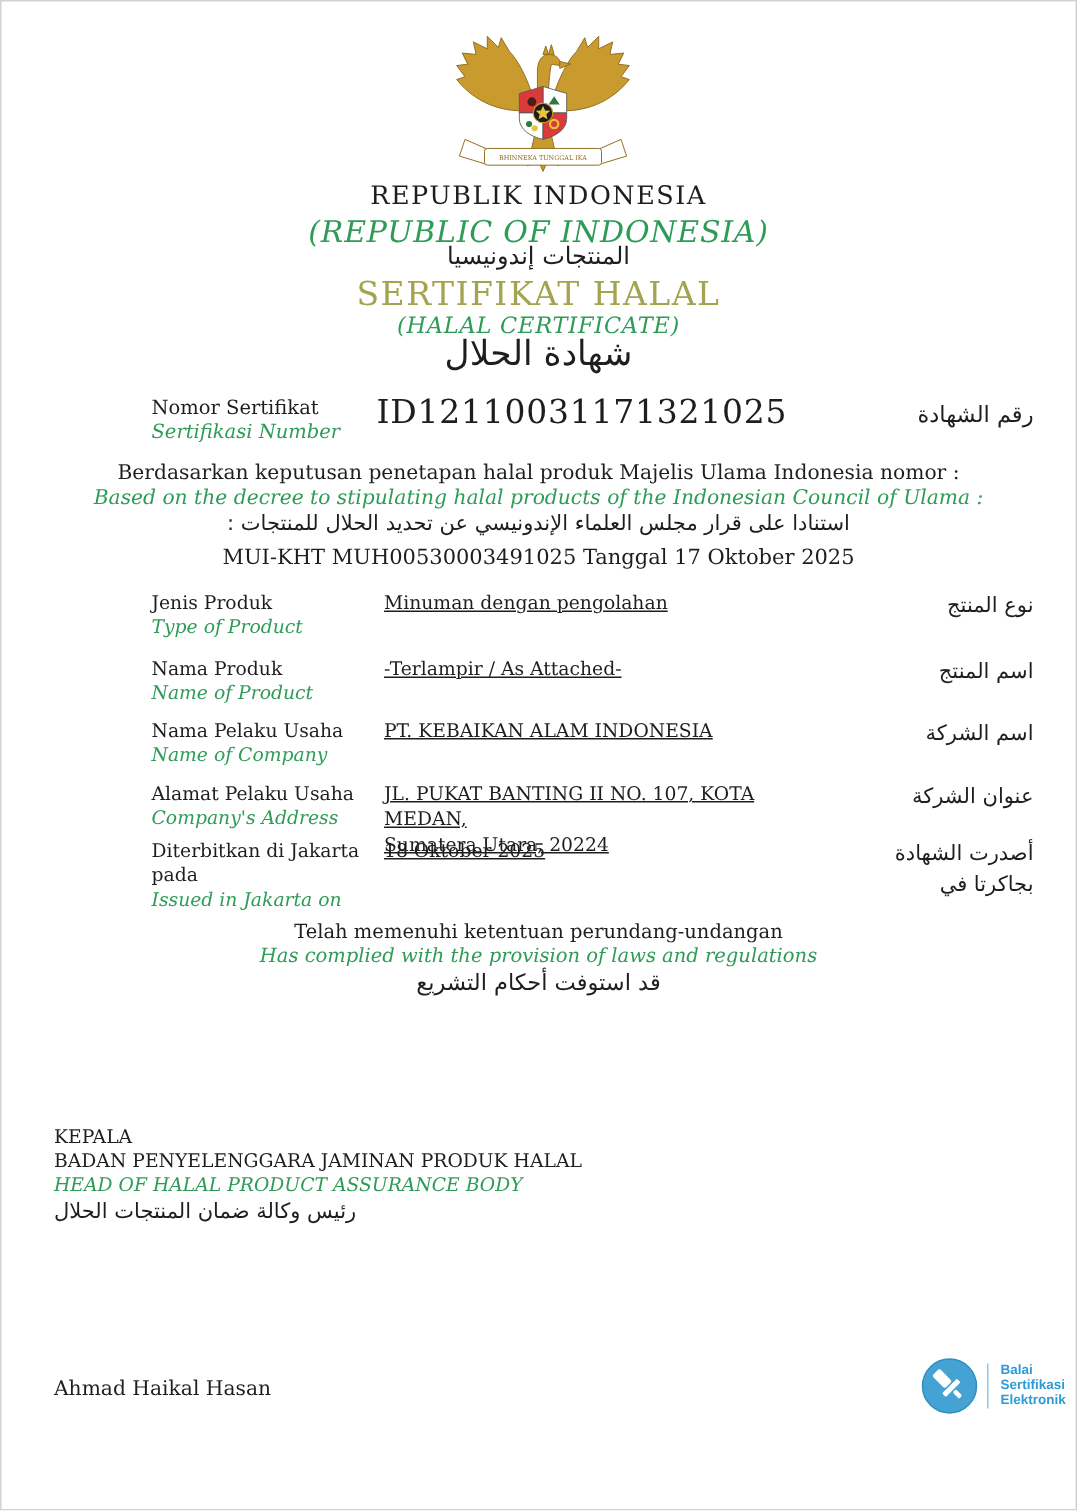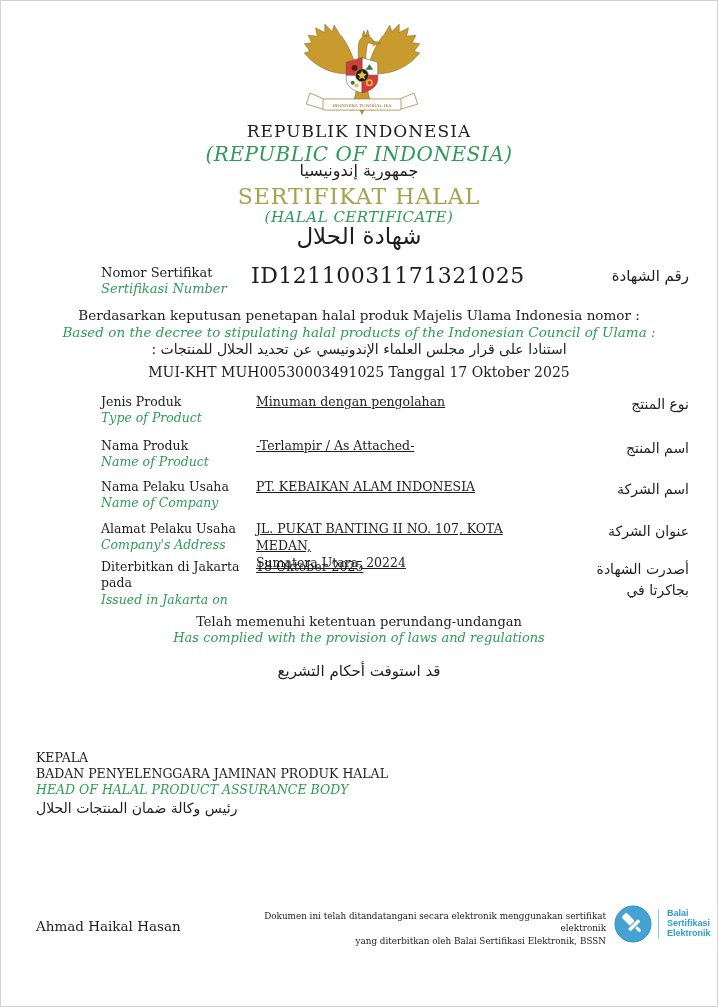--- a/index.html
+++ b/index.html
@@ -29,21 +29,21 @@
   .decree1{top:306px;font-size:13.5px;}
   .decree2{top:323px;font-size:13.5px;}
   .decree3{top:340px;font-size:14px;}
   .decree4{top:363px;font-size:14px;}
   .frow{position:absolute;left:0;width:100%;}
   .flabel{position:absolute;left:100px;width:150px;font-size:12.5px;line-height:1.3;}
   .fvalue{position:absolute;left:255px;width:300px;font-size:12.5px;line-height:1.35;text-decoration:underline;}
   .farabic{position:absolute;right:28px;top:0;font-size:14px;text-align:right;line-height:1.5;}
   .comp1{top:613px;font-size:13px;}
   .comp2{top:629px;font-size:13px;}
-  .comp3{top:645px;font-size:15px;margin-top:16px;}
+  .comp3{top:645px;font-size:15px;}
   .sig{position:absolute;left:35px;top:749px;font-size:12.5px;line-height:1.28;}
   .sig .arabic{font-size:14px;display:block;text-align:left;margin-top:2px;}
   .signer{position:absolute;left:35px;top:917px;font-size:13.5px;}
   .disclaimer{position:absolute;left:225px;width:380px;top:909px;font-size:8.8px;line-height:1.4;text-align:right;color:#222;}
   .bse{position:absolute;left:612px;top:903px;display:flex;align-items:center;gap:5px;}
   .bse-text{font-family:"Liberation Sans","DejaVu Sans",sans-serif;font-size:9px;font-weight:bold;color:#2E9BD6;line-height:1.1;border-left:1.5px solid #8cc7e8;padding-left:8px;}
   .emblem{position:absolute;left:296px;top:12px;width:130px;height:106px;}
 </style>
 </head>
 <body>
@@ -83,21 +83,21 @@
     <g stroke="#8F6D1E" stroke-width="0.7" fill="#ffffff">
       <path d="M30,92 L14,85 L10,97 L30,103 Z"></path>
       <path d="M110,92 L126,85 L130,97 L110,103 Z"></path>
       <rect x="28" y="91.5" width="84" height="12" rx="2"></rect>
     </g>
     <text x="70" y="100" text-anchor="middle" font-size="4.6" fill="#8F6D1E" font-family="DejaVu Serif, serif">BHINNEKA TUNGGAL IKA</text>
   </svg>
 
   <div class="centered hdr-id">REPUBLIK INDONESIA</div>
   <div class="centered hdr-en green">(REPUBLIC OF INDONESIA)</div>
-  <div class="centered hdr-ar arabic" dir="rtl">جمهورية إندونيسيا</div>
+  <div class="centered hdr-ar arabic" dir="rtl">المنتجات إندونيسيا</div>
   <div class="centered cert-id olive">SERTIFIKAT HALAL</div>
   <div class="centered cert-en green">(HALAL CERTIFICATE)</div>
   <div class="centered cert-ar arabic" dir="rtl">شهادة الحلال</div>
 
   <div class="certnum-label">
     <div>Nomor Sertifikat</div>
     <div class="green">Sertifikasi Number</div>
   </div>
   <div class="certnum-value">ID12110031171321025</div>
   <div class="certnum-ar arabic" dir="rtl">رقم الشهادة</div>
@@ -164,24 +164,20 @@
 
   <div class="sig">
     <div>KEPALA</div>
     <div>BADAN PENYELENGGARA JAMINAN PRODUK HALAL</div>
     <div class="green">HEAD OF HALAL PRODUCT ASSURANCE BODY</div>
     <span class="arabic" dir="rtl">رئيس وكالة ضمان المنتجات الحلال</span>
   </div>
 
   <div class="signer">Ahmad Haikal Hasan</div>
 
-  <div class="disclaimer">
-    <div>Dokumen ini telah ditandatangani secara elektronik menggunakan sertifikat elektronik</div>
-    <div>yang diterbitkan oleh Balai Sertifikasi Elektronik, BSSN</div>
-  </div>
 
   <div class="bse">
     <svg width="40" height="40" viewBox="0 0 40 40">
       <circle cx="20" cy="20" r="18" fill="#45A3D4" stroke="#2f8fc0" stroke-width="1"></circle>
       <g transform="rotate(-45 20 20)" fill="#ffffff">
         <rect x="16.5" y="7" width="7" height="12" rx="1.5"></rect>
         <rect x="13" y="20" width="14" height="3.5" rx="1"></rect>
         <rect x="18.5" y="24.5" width="3" height="6" rx="1"></rect>
       </g>
     </svg>

